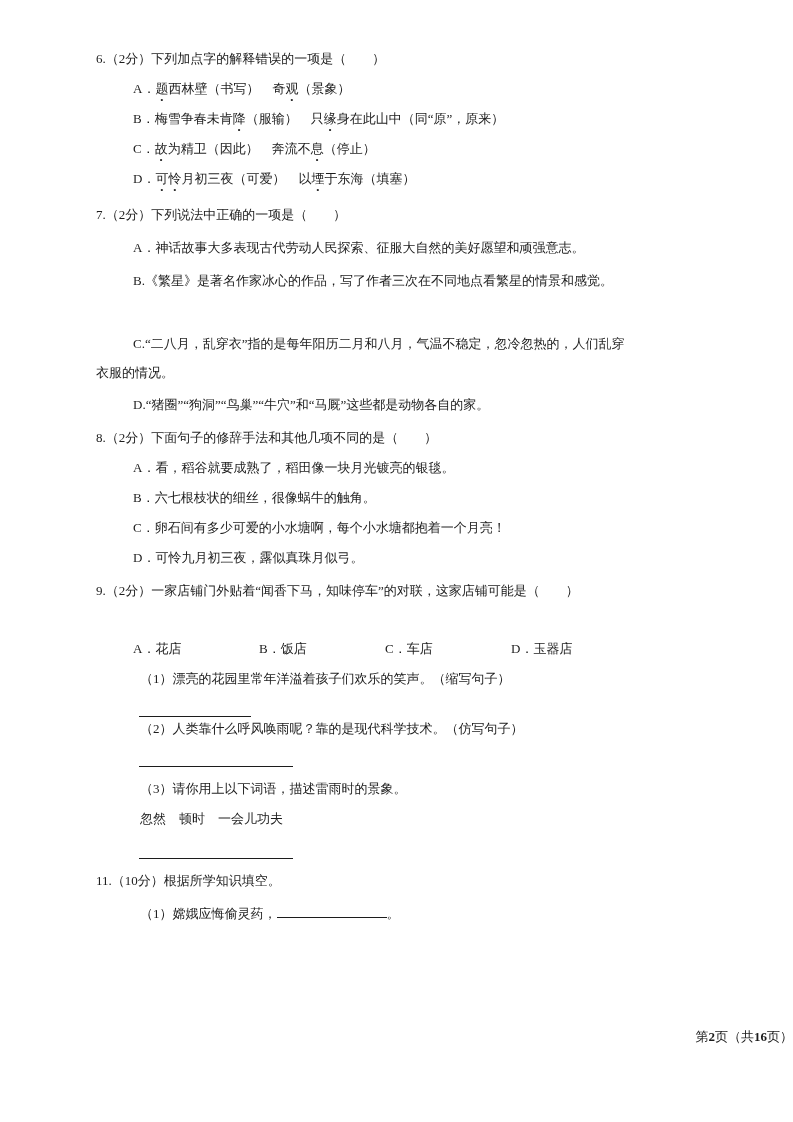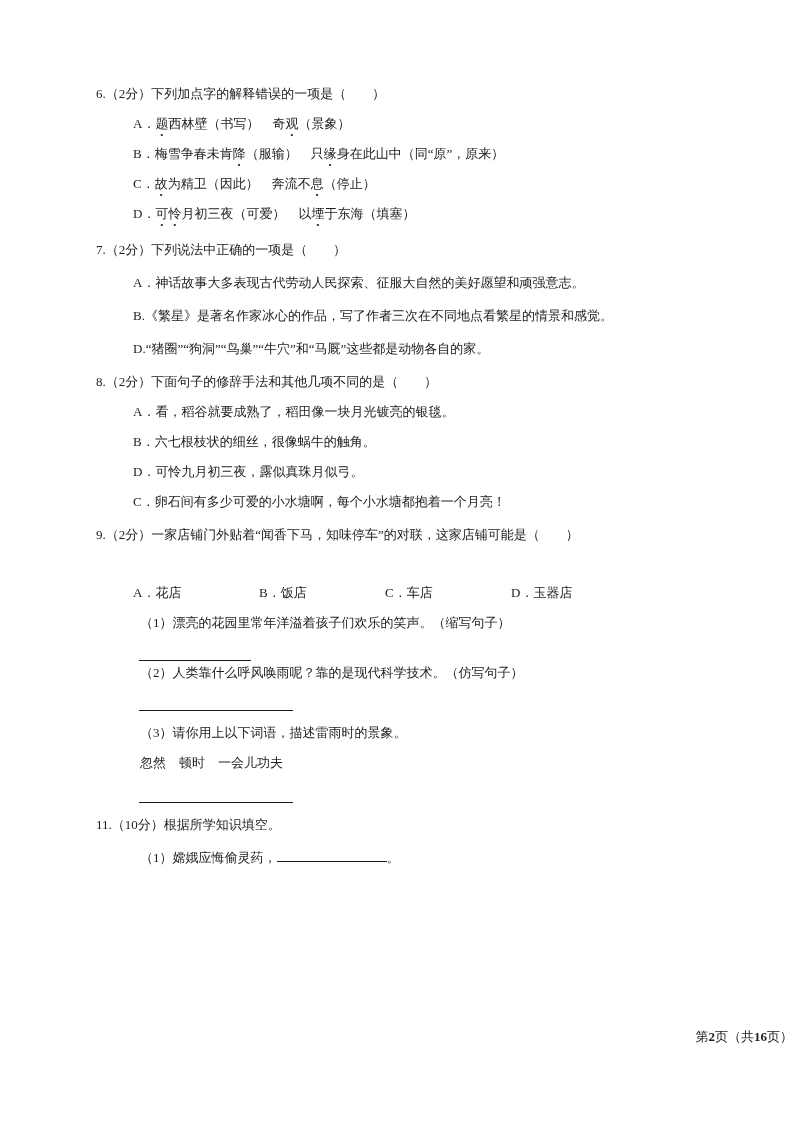--- a/index.html
+++ b/index.html
@@ -7,21 +7,21 @@
     position: relative;
     width: 793px;
     height: 1122px;
     background: #ffffff;
     overflow: hidden;
     font-family: "Liberation Serif", "DejaVu Serif", serif;
     font-size: 13px;
     color: #1c1c1c;
     line-height: 30px;
   }
-  .content { padding-top: 79px; }
+  .content { padding-top: 44px; }
   .line { height: 30px; white-space: pre; }
   .q    { padding-left: 96px; }
   .opt  { padding-left: 133px; }
   .sub  { padding-left: 140px; }
   .wrap {
     height: auto;
     margin-left: 96px;
     width: 540px;
     text-indent: 37px;
     white-space: normal;
@@ -77,26 +77,27 @@
 <div class="page">
   <div class="content">
       <div class="line q"><span class="">6.（2分）下列加点字的解释错误的一项是（　　）</span></div>
       <div class="line opt"><span class="">A．</span><span class="dot">题</span><span class="">西林壁（书写）　奇</span><span class="dot">观</span><span class="">（景象）</span></div>
       <div class="line opt"><span class="">B．梅雪争春未肯</span><span class="dot">降</span><span class="">（服输）　只</span><span class="dot">缘</span><span class="">身在此山中（同“原”，原来）</span></div>
       <div class="line opt"><span class="">C．</span><span class="dot">故</span><span class="">为精卫（因此）　奔流不</span><span class="dot">息</span><span class="">（停止）</span></div>
       <div class="line opt"><span class="">D．</span><span class="dot">可</span><span class="dot">怜</span><span class="">月初三夜（可爱）　以</span><span class="dot">堙</span><span class="">于东海（填塞）</span></div>
       <div class="line q g6"><span class="">7.（2分）下列说法中正确的一项是（　　）</span></div>
       <div class="line opt g3"><span class="">A．神话故事大多表现古代劳动人民探索、征服大自然的美好愿望和顽强意志。</span></div>
       <div class="line opt g3"><span class="">B.《繁星》是著名作家冰心的作品，写了作者三次在不同地点看繁星的情景和感觉。</span></div>
+      <div class="line wrap g33"><span class="">C.“二八月，乱穿衣”指的是每年阳历二月和八月，气温不稳定，忽冷忽热的，人们乱穿衣服的情况。</span></div>
       <div class="line opt g3"><span class="">D.“猪圈”“狗洞”“鸟巢”“牛穴”和“马厩”这些都是动物各自的家。</span></div>
       <div class="line q g3"><span class="">8.（2分）下面句子的修辞手法和其他几项不同的是（　　）</span></div>
       <div class="line opt"><span class="">A．看，稻谷就要成熟了，稻田像一块月光镀亮的银毯。</span></div>
       <div class="line opt"><span class="">B．六七根枝状的细丝，很像蜗牛的触角。</span></div>
+      <div class="line opt"><span class="">C．卵石间有多少可爱的小水塘啊，每个小水塘都抱着一个月亮！</span></div>
       <div class="line opt"><span class="">D．可怜九月初三夜，露似真珠月似弓。</span></div>
-      <div class="line opt"><span class="">C．卵石间有多少可爱的小水塘啊，每个小水塘都抱着一个月亮！</span></div>
       <div class="line q g3"><span class="">9.（2分）一家店铺门外贴着“闻香下马，知味停车”的对联，这家店铺可能是（　　）</span></div>
       <div class="line optrow"><span class="opt-cell">A．花店</span><span class="opt-cell">B．饭店</span><span class="opt-cell">C．车店</span><span class="opt-cell">D．玉器店</span></div>
       <div class="line sub"><span class="">（1）漂亮的花园里常年洋溢着孩子们欢乐的笑声。（缩写句子）</span></div>
       <div class="blankline"><span class="rule sm"></span></div>
       <div class="line sub g16"><span class="">（2）人类靠什么呼风唤雨呢？靠的是现代科学技术。（仿写句子）</span></div>
       <div class="blankline"><span class="rule md"></span></div>
       <div class="line sub g10"><span class="">（3）请你用上以下词语，描述雷雨时的景象。</span></div>
       <div class="line sub"><span class="">忽然　顿时　一会儿功夫</span></div>
       <div class="blankline g6"><span class="rule md"></span></div>
       <div class="line q g10"><span class="">11.（10分）根据所学知识填空。</span></div>

